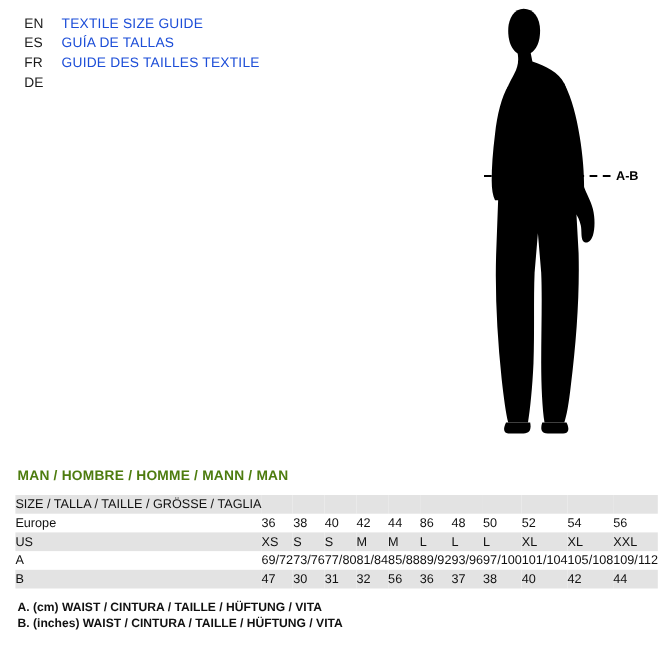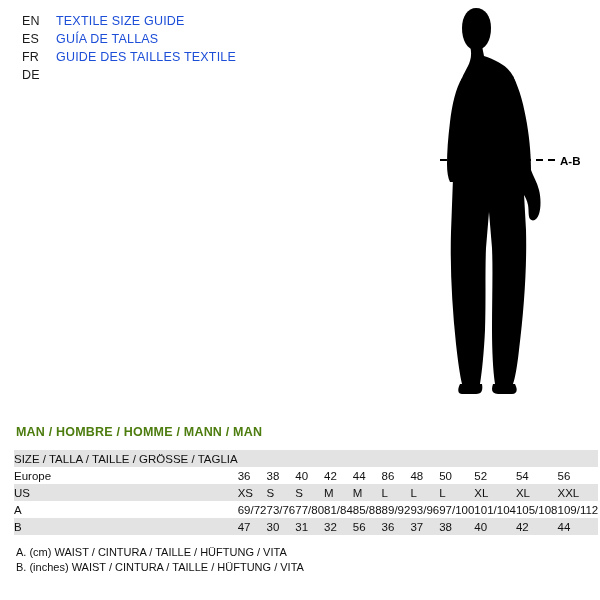--- a/index.html
+++ b/index.html
@@ -121,21 +121,21 @@
     width: 54px;
   }
 
   
   .footnotes {
     position: absolute;
     left: 16px;
     top: 545px;
     font-size: 11px;
     line-height: 15px;
-    font-weight: normal;
+    font-weight: bold;
     color: #111;
   }
   .footnotes div {
     white-space: nowrap;
   }
 </style>
 </head>
 <body>
 
 <div class="page">

